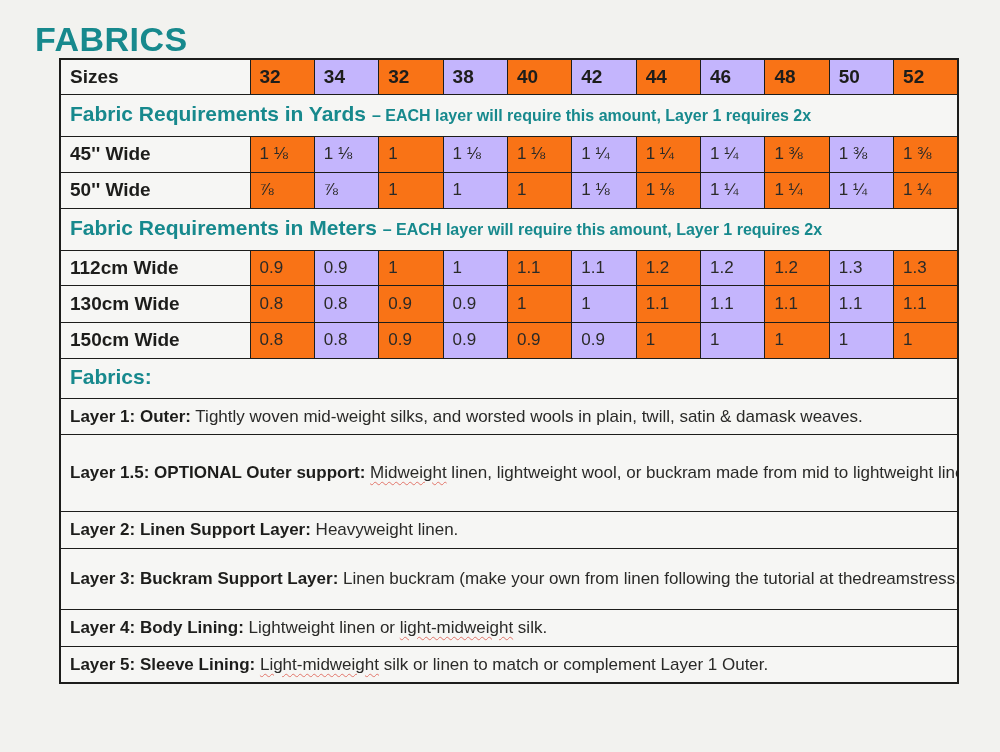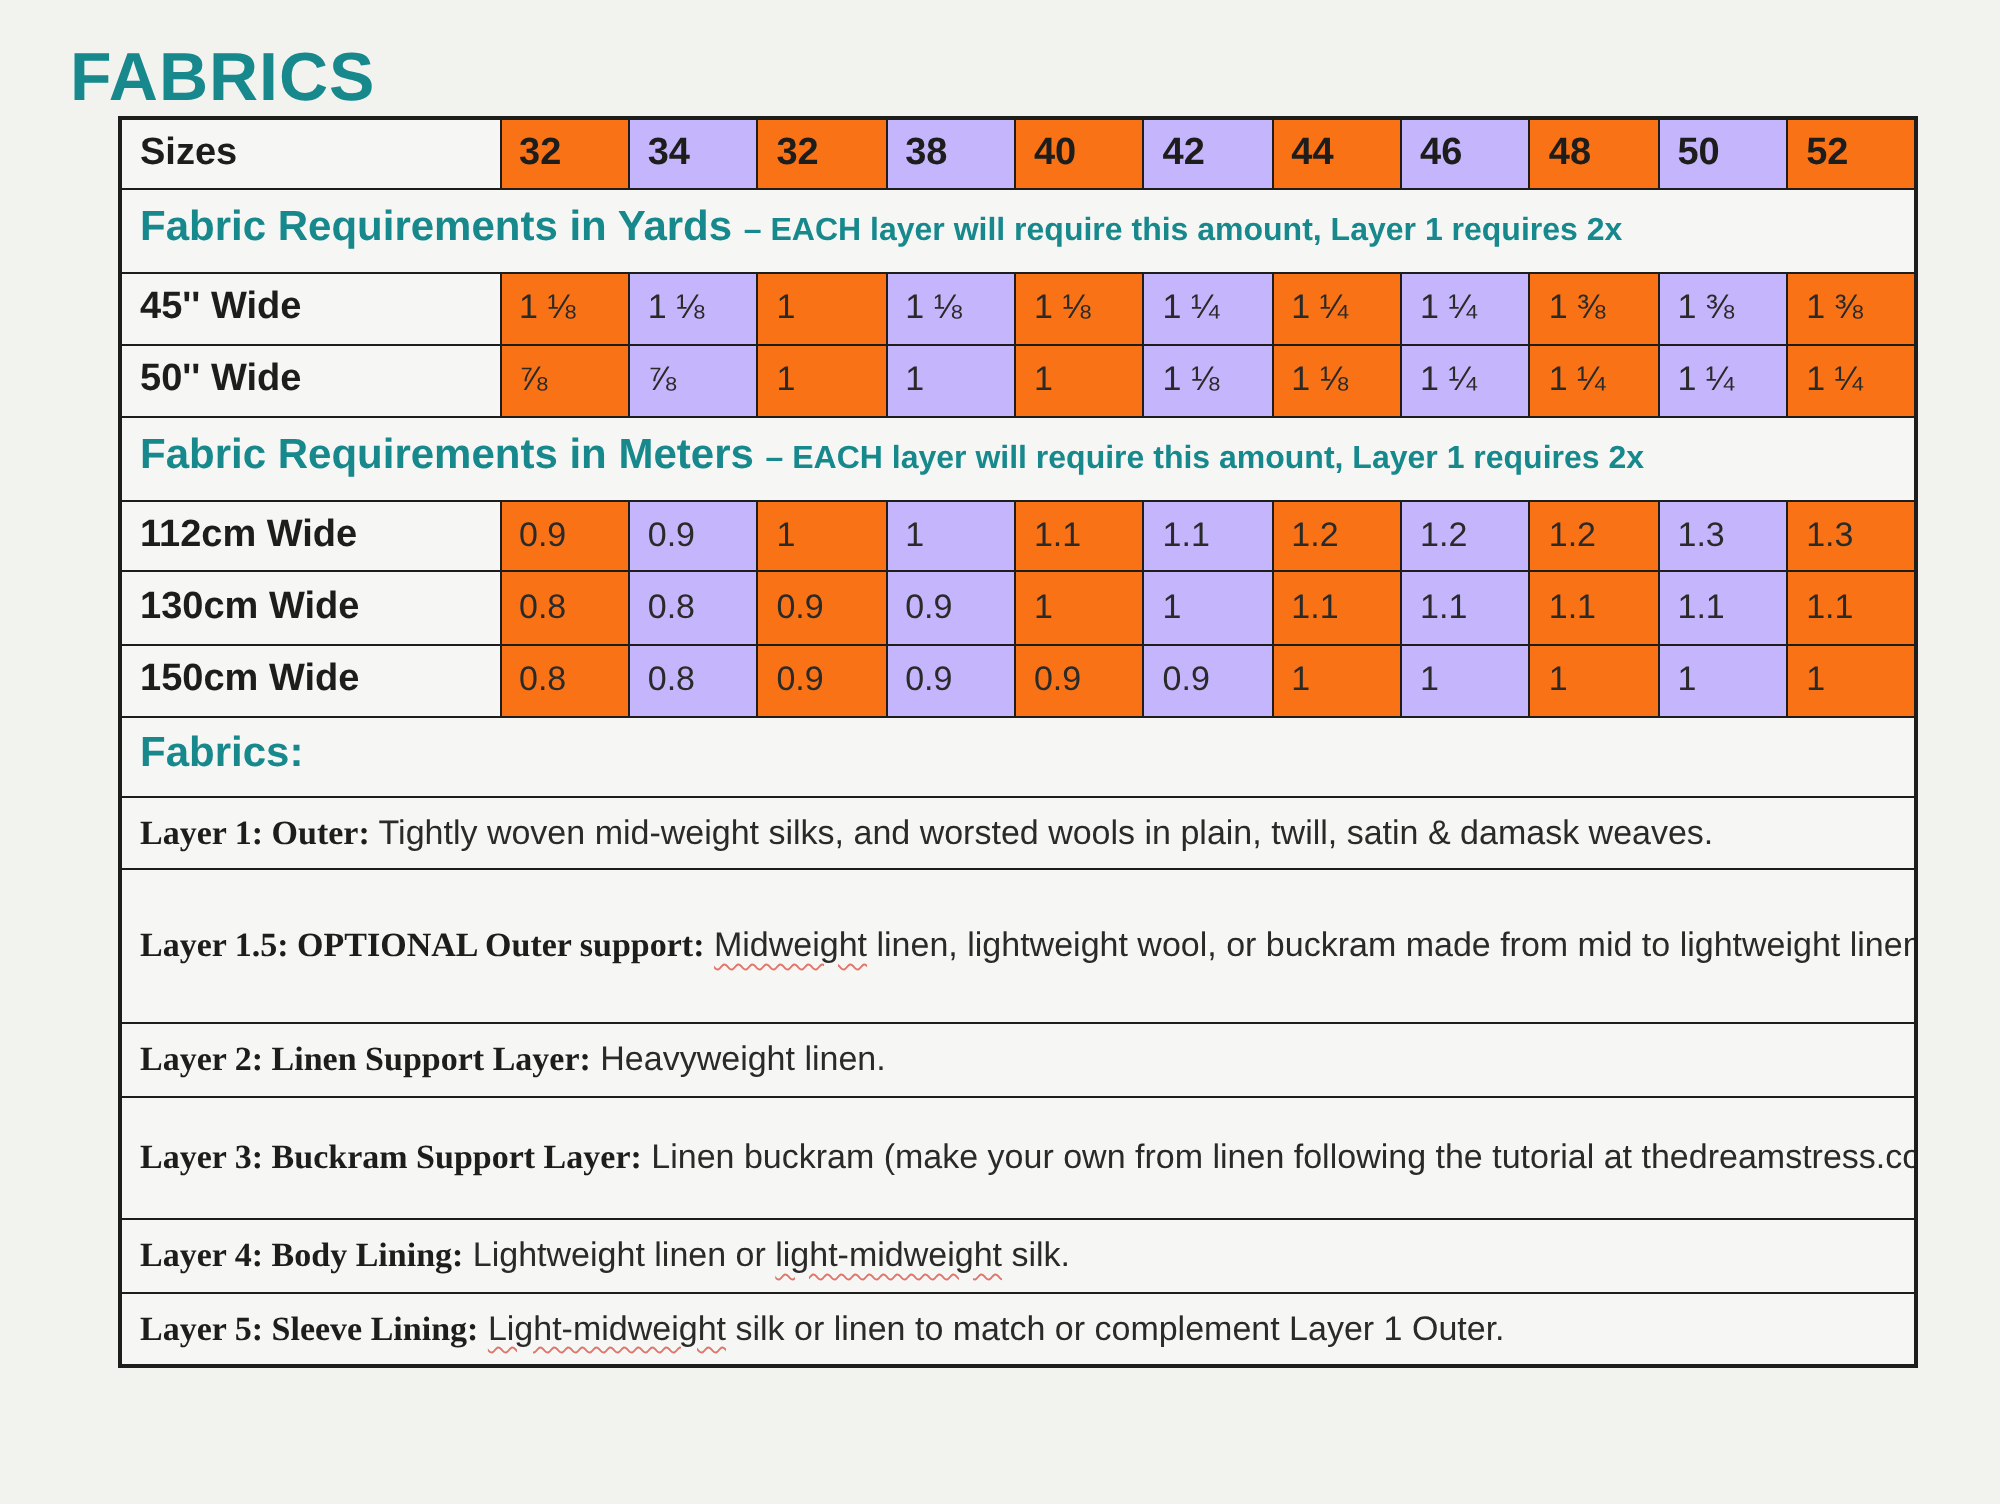--- a/index.html
+++ b/index.html
@@ -70,21 +70,21 @@
   .sec-big { font-size: 21px; }
   .sec-small { font-size: 16px; }
   td.layer {
     font-size: 17px;
     line-height: 31px;
     padding: 2px 10px 2px 9px;
     background: #f6f6f4;
     white-space: normal;
     color: #2a2a28;
   }
-  td.layer b { color: #1d1d1b; font-family: Liberation Serif, serif; }
+  td.layer b { color: #1d1d1b; }
   .squiggle {
     text-decoration: underline;
     text-decoration-style: wavy;
     text-decoration-color: #e2756a;
     text-decoration-thickness: 1px;
     text-underline-offset: 3px;
   }
 </style>
 </head>
 <body>

